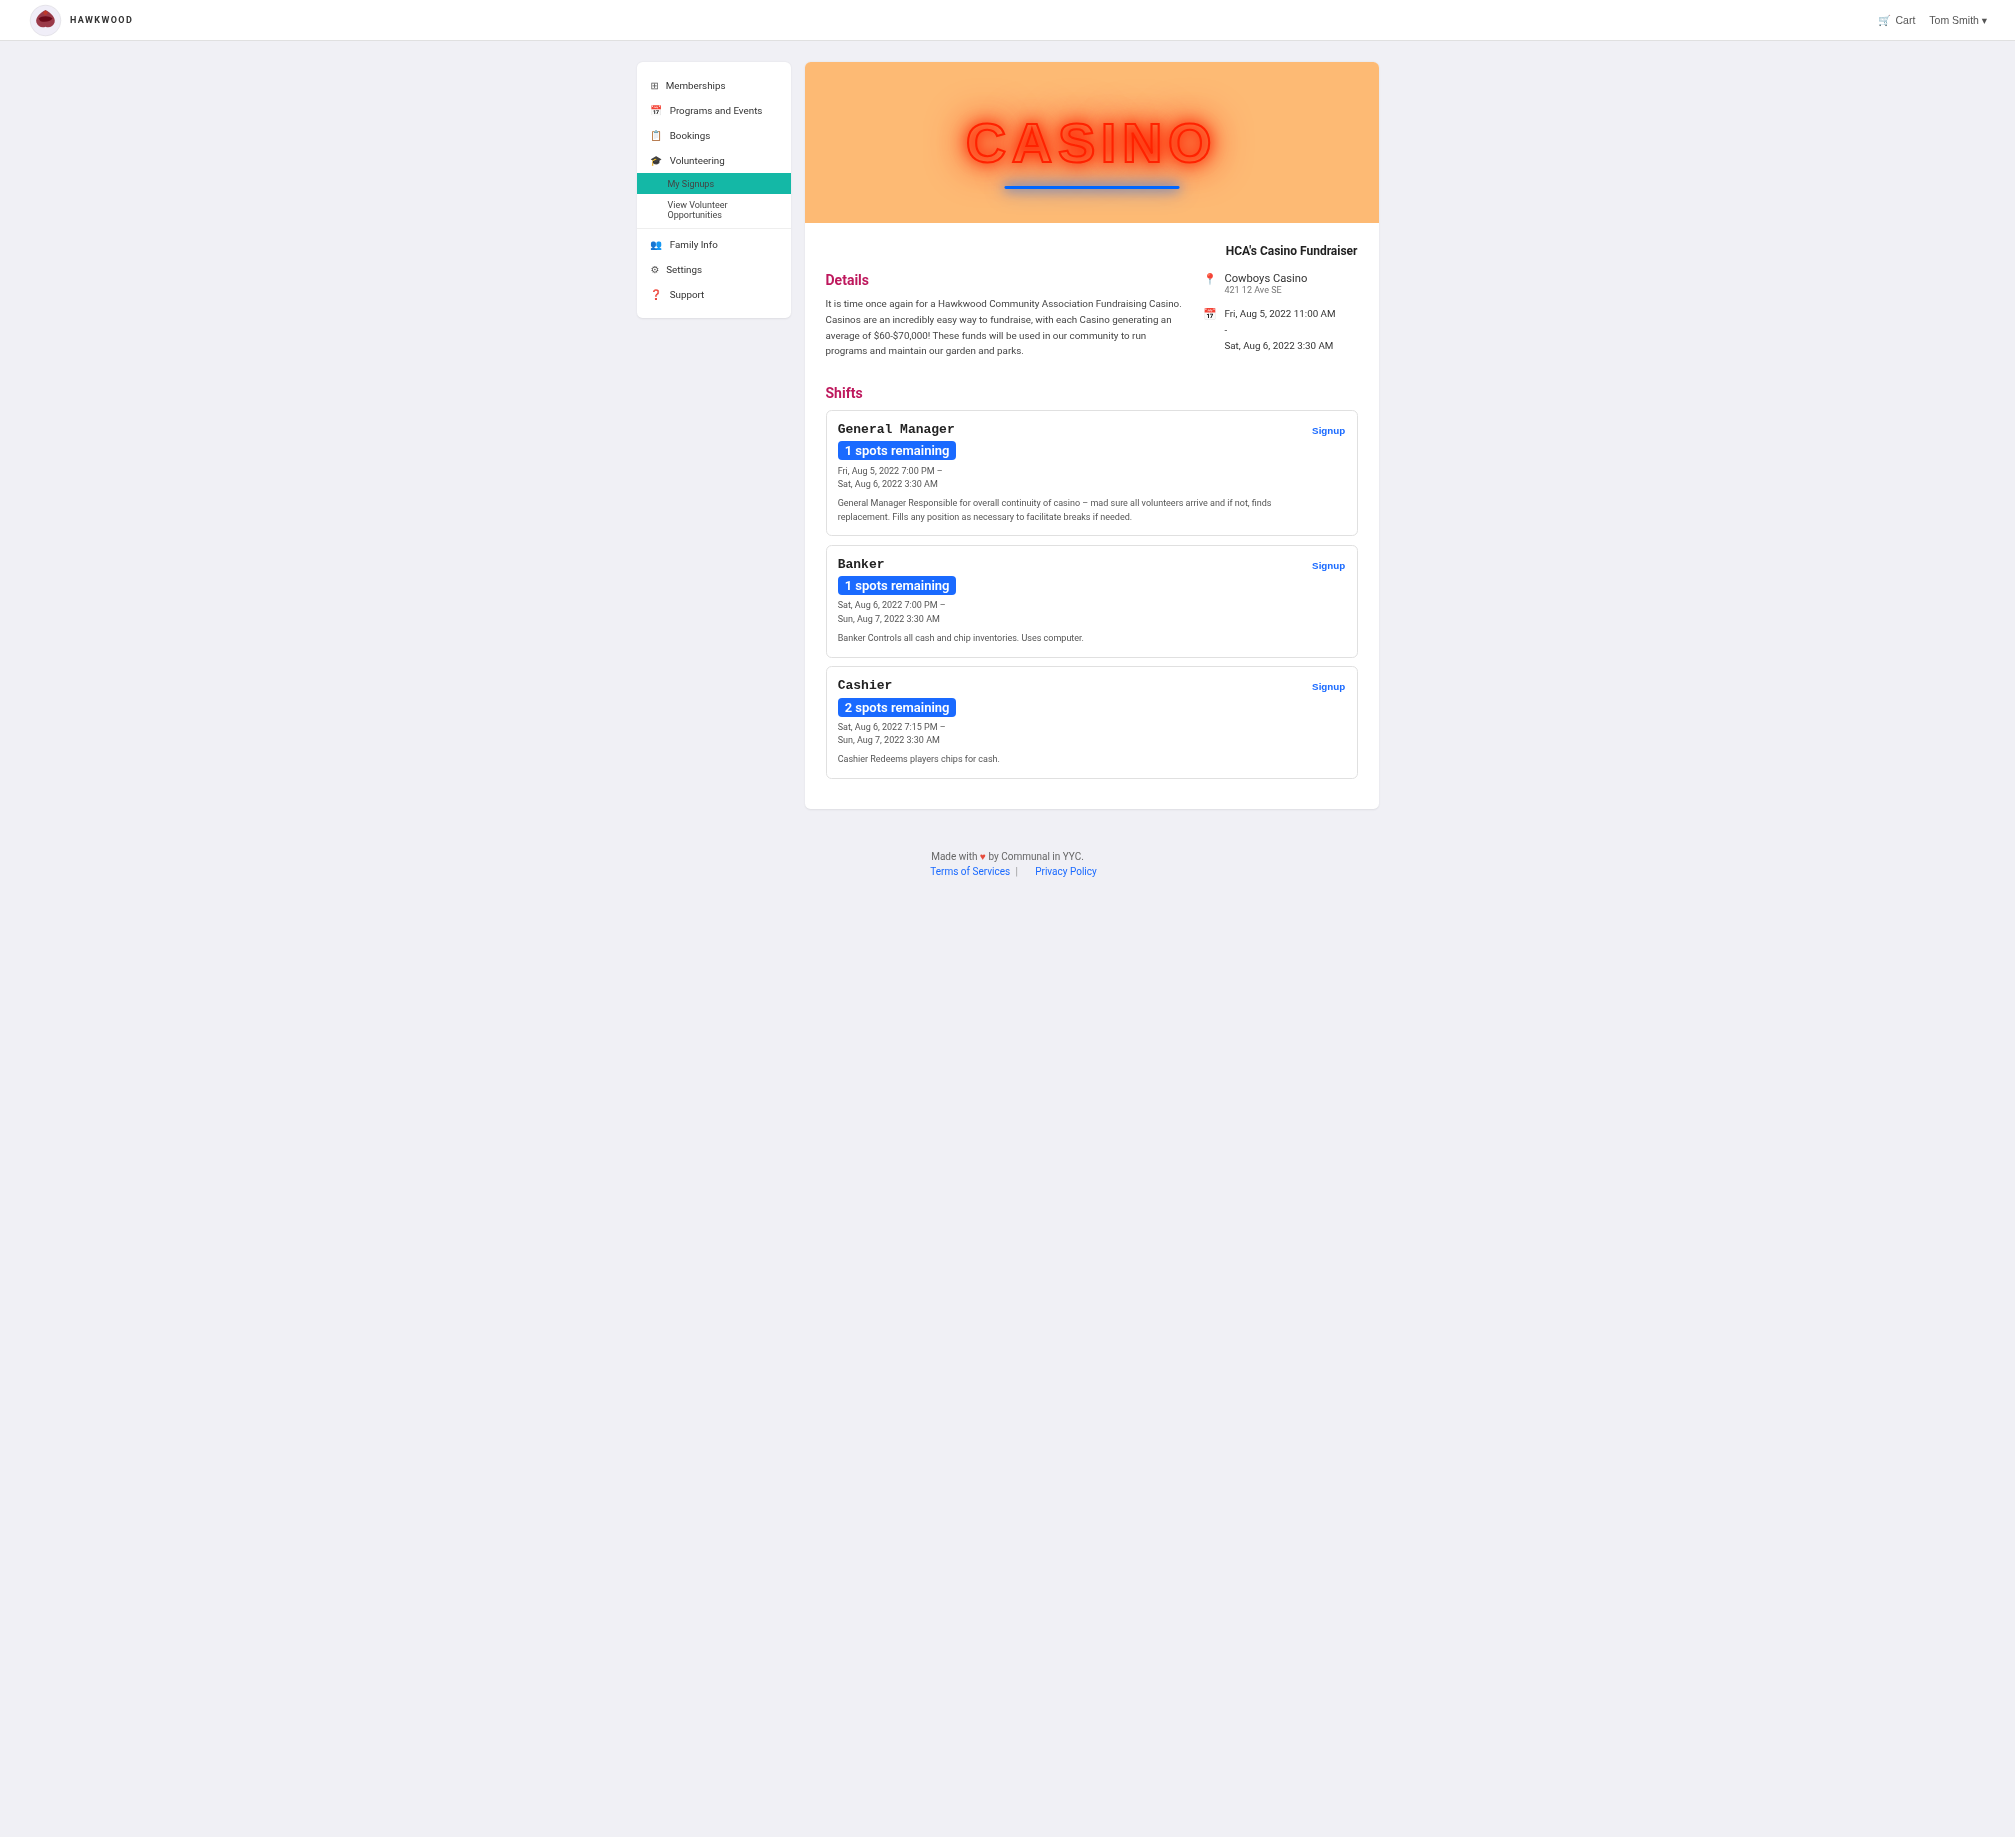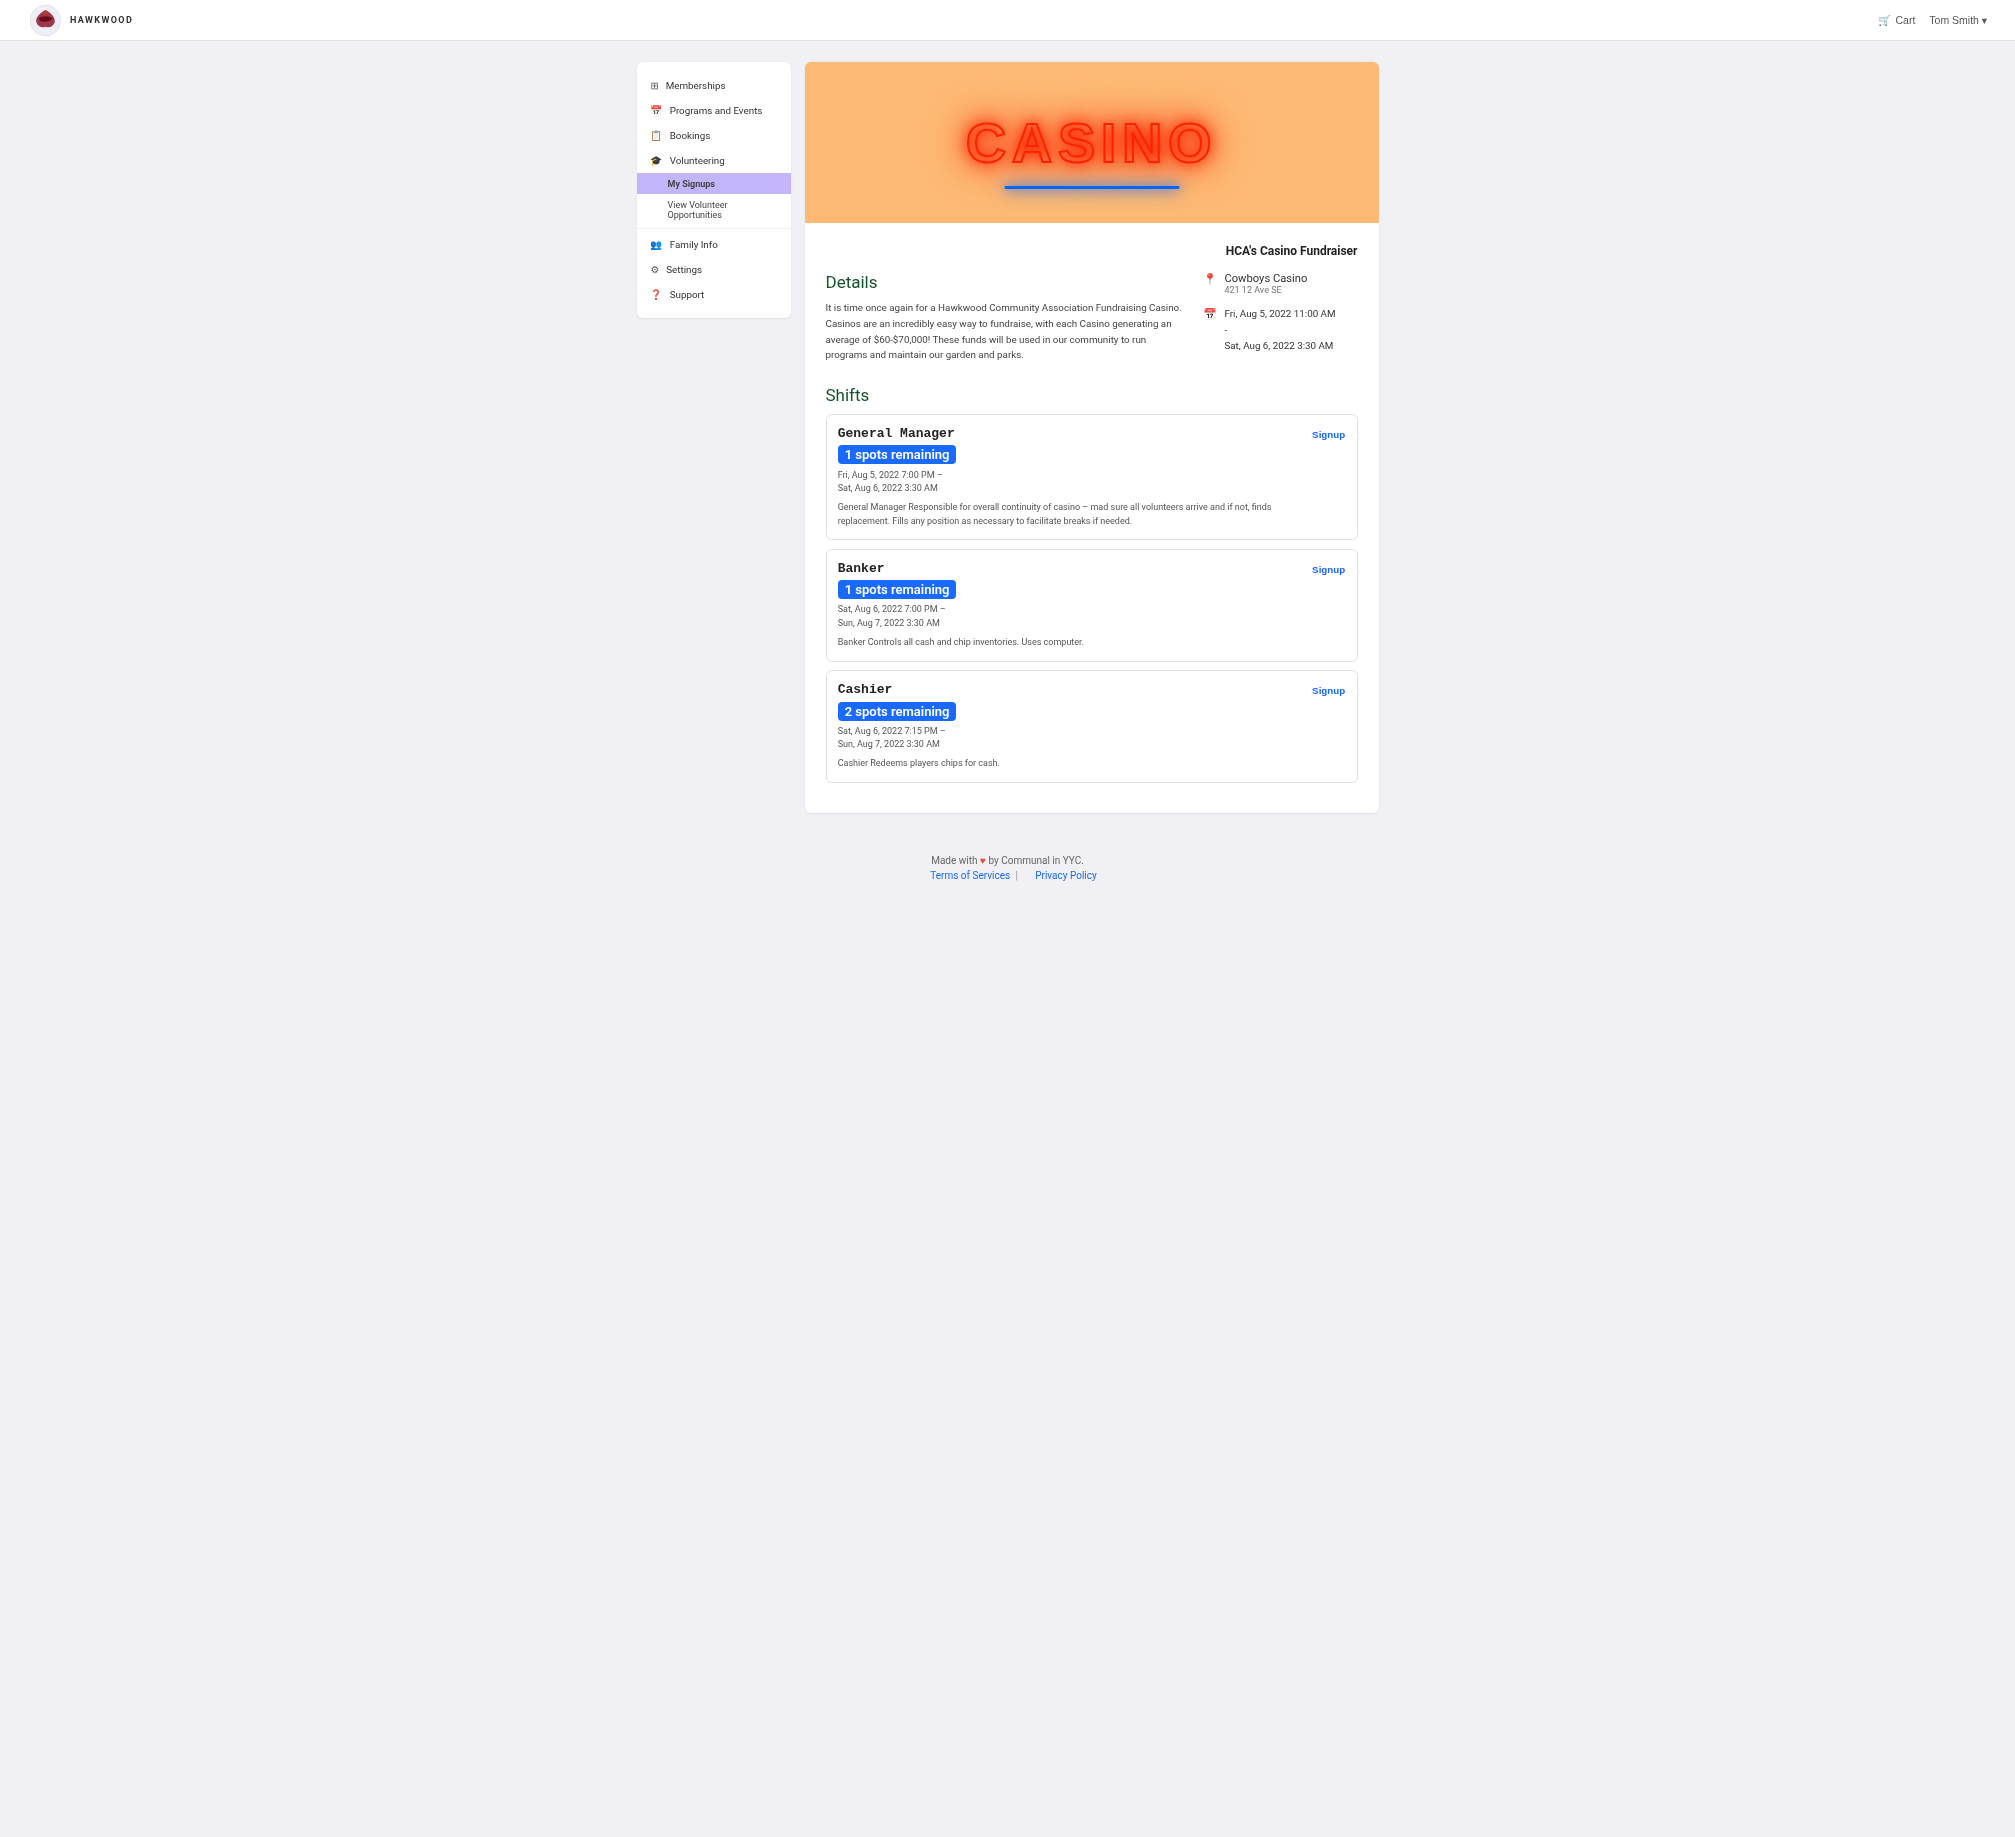--- a/index.html
+++ b/index.html
@@ -86,21 +86,21 @@
       border-radius: 0;
     }
     .sidebar-icon { font-size: 9.8px; color: #555; }
 
     .sidebar-sub-item {
       padding: 5.6px 14px 5.6px 31px;
       font-size: 9px;
       color: #444;
       cursor: pointer;
     }
-    .sidebar-sub-item.active { background: #c4b5fd; font-weight: 700; }
+    .sidebar-sub-item.active { background: #14b8a6; font-weight: 400; }
 
     .sidebar-divider { height: 0.7px; background: #eee; margin: 2.8px 0; }
 
     
     .content {
       flex: 1;
       background: #fff;
       border-radius: 5.6px;
       overflow: hidden;
       box-shadow: 0 0.7px 2.1px rgba(0,0,0,0.08);
@@ -150,23 +150,23 @@
       text-align: right;
     }
     .event-content {
       display: flex;
       gap: 21px;
     }
     .event-left { flex: 1; }
     .event-right { width: 154px; flex-shrink: 0; }
 
     .section-heading {
-      font-size: 17px;
-      font-weight: 400;
-      color: #14532d;
+      font-size: 14px;
+      font-weight: 700;
+      color: #be185d;
       margin-bottom: 8.4px;
     }
     .event-description {
       font-size: 9.8px;
       color: #444;
       line-height: 1.6;
     }
 
     .event-meta-item {
       display: flex;

